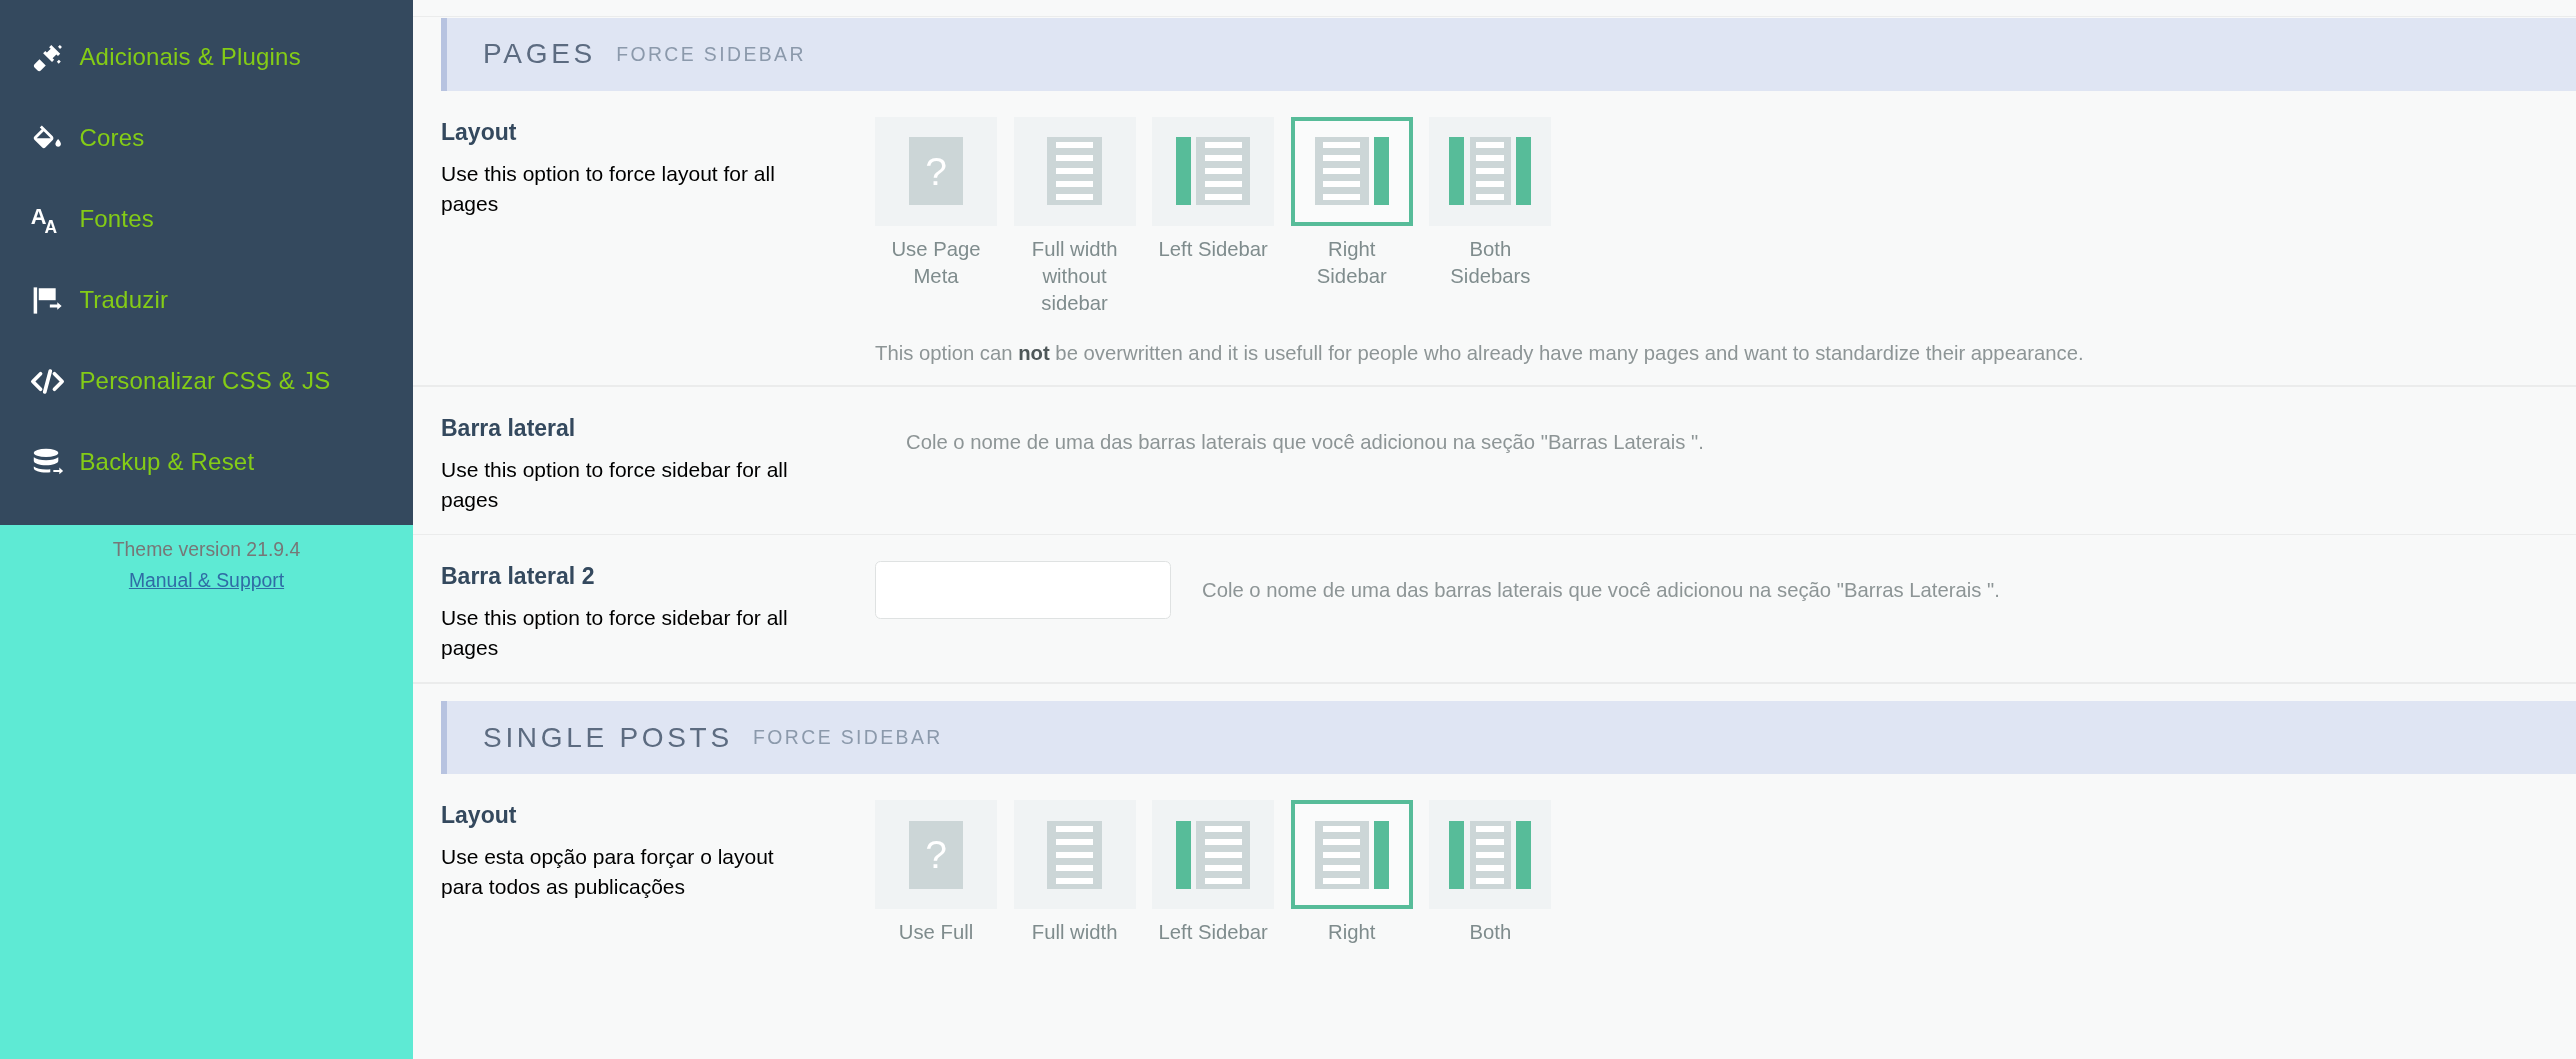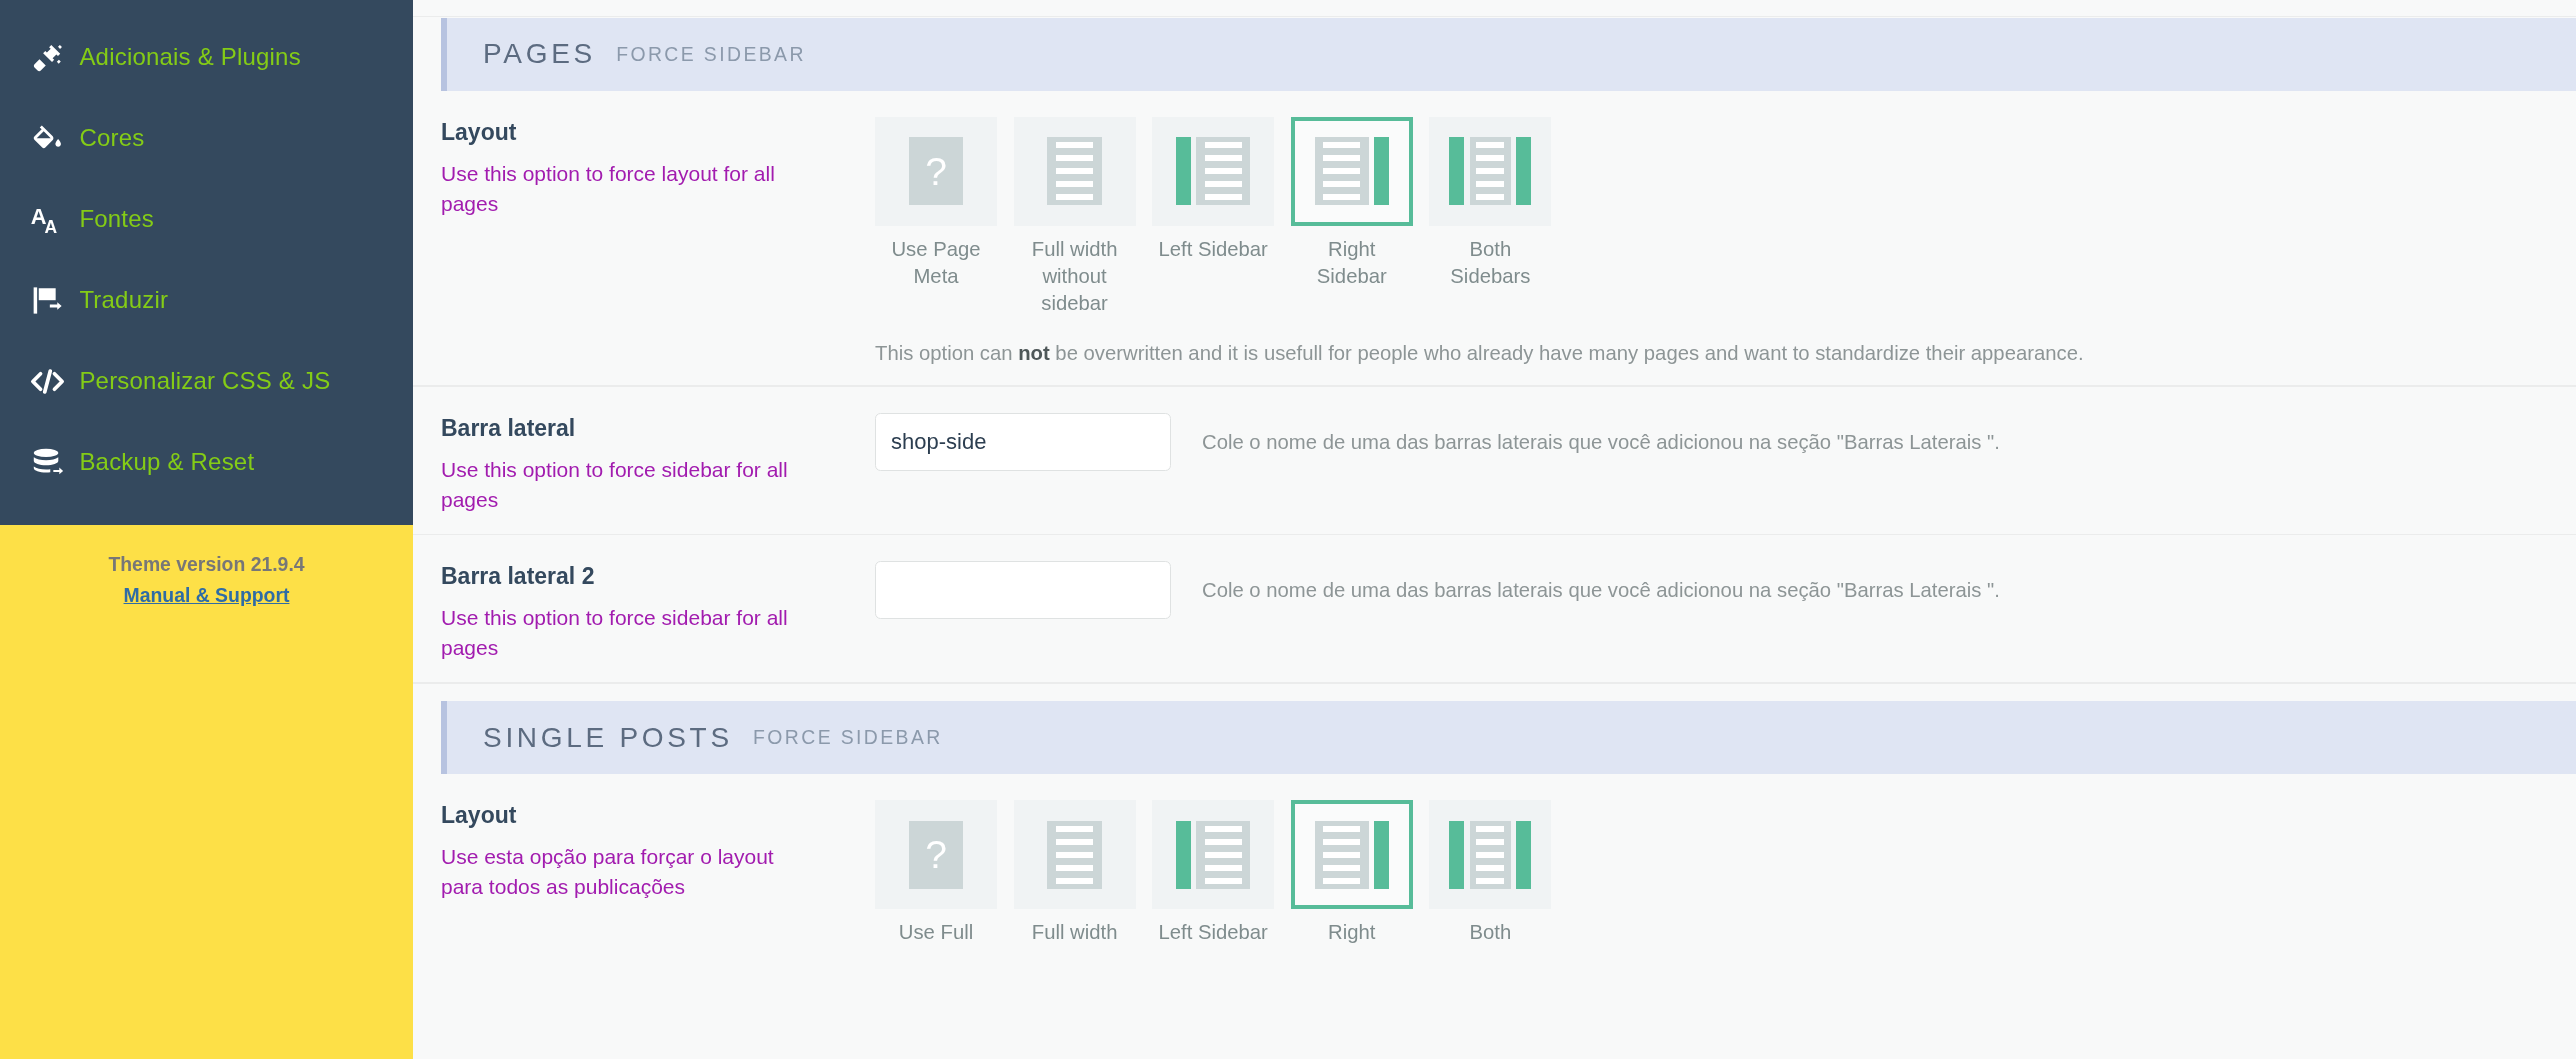--- a/index.html
+++ b/index.html
@@ -35,24 +35,23 @@
   .nav-icon svg { display: block; }
   .nav-label {
     color: #84cc16;
     font-size: 24px;
     letter-spacing: 0.2px;
     margin-left: 7.4px;
     white-space: nowrap;
   }
   .sidebar-footer {
     flex: 1;
-    background: #fde047;
-    padding-top: 24px;
+    background: #5eead4;
+    padding-top: 9px;
     text-align: center;
-    font-weight: bold;
   }
   .theme-version {
     color: #777777;
     font-size: 19.4px;
     line-height: 31px;
   }
   .manual-link {
     color: #2f6ca5;
     font-size: 19.4px;
     line-height: 31px;
@@ -112,21 +111,21 @@
     padding-right: 37px;
   }
   .row-title {
     color: #34495e;
     font-size: 23px;
     font-weight: bold;
     line-height: 31px;
     margin-bottom: 11px;
   }
   .row-desc {
-    color: #a21caf;
+    color: #000000;
     font-size: 21px;
     line-height: 30px;
   }
   .row-control { flex: 1; }
 
   
   .layout-picker { display: flex; gap: 16.6px; }
   .layout-opt {
     width: 122px;
     cursor: pointer;
@@ -366,21 +365,20 @@
         <div class="layout-note"><span>This option can </span><b>not</b><span> be overwritten and it is usefull for people who already have many pages and want to standardize their appearance.</span></div>
       </div>
     </div>
 
     <div class="row with-border">
       <div class="row-label">
         <div class="row-title">Barra lateral</div>
         <div class="row-desc">Use this option to force sidebar for all pages</div>
       </div>
       <div class="row-control text-row-control">
-        <input class="text-input" type="text" value="shop-side" style="">
         <span class="input-help">Cole o nome de uma das barras laterais que você adicionou na seção "Barras Laterais ".</span>
       </div>
     </div>
 
     <div class="row with-border">
       <div class="row-label">
         <div class="row-title">Barra lateral 2</div>
         <div class="row-desc">Use this option to force sidebar for all pages</div>
       </div>
       <div class="row-control text-row-control">

